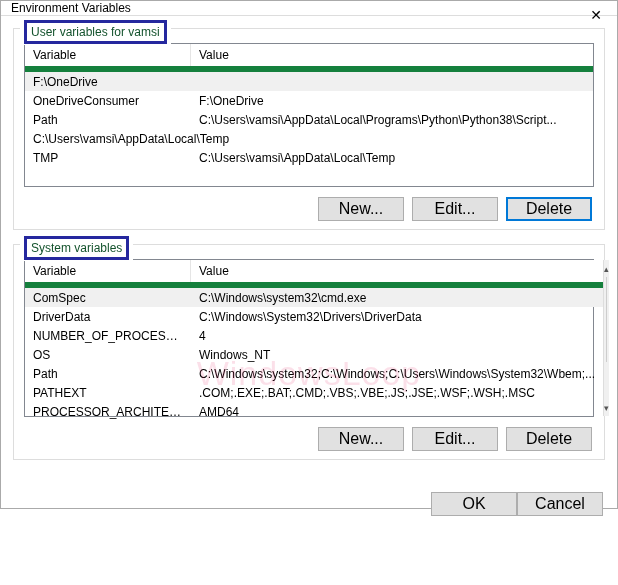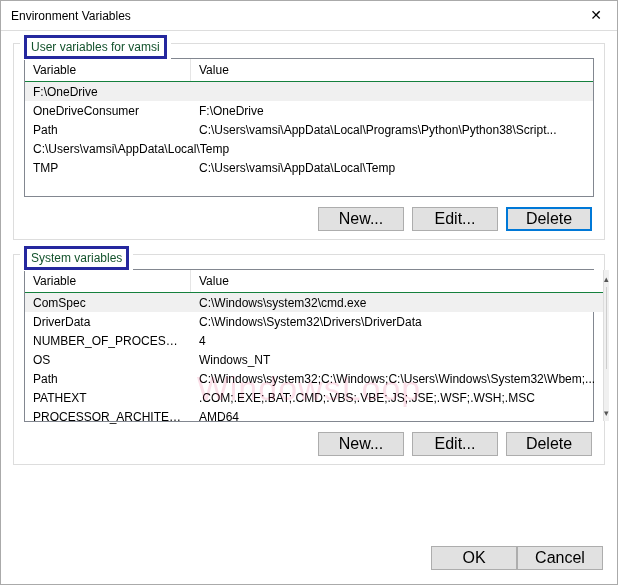--- a/index.html
+++ b/index.html
@@ -6,21 +6,21 @@
     body {
       font-family: "Segoe UI", Tahoma, sans-serif;
       font-size: 12px;
       background: #fff;
       width: 618px;
       height: 585px;
       overflow: hidden;
     }
     .window {
       width: 618px;
-      height: 585px;
+      height: 509px;
       border: 1px solid #aaa;
       background: #fff;
       display: flex;
       flex-direction: column;
     }
     .titlebar {
       height: 30px;
       display: flex;
       align-items: center;
       justify-content: space-between;
@@ -71,21 +71,21 @@
       padding: 0 4px;
       line-height: 18px;
       display: inline-block;
     }
     .listbox {
       border: 1px solid #828790;
       background: #fff;
     }
     .listhdr {
       display: flex;
-      border-bottom: 1px solid #15803d;
+      border-bottom: 6px solid #15803d;
       background: #fff;
     }
     .listhdr .hcell {
       padding: 4px 8px;
       font-size: 12px;
       color: #000;
       border-right: 1px solid #e5e5e5;
     }
     .hcell.name { width: 166px; }
     .hcell.value { flex: 1; border-right: none; }

